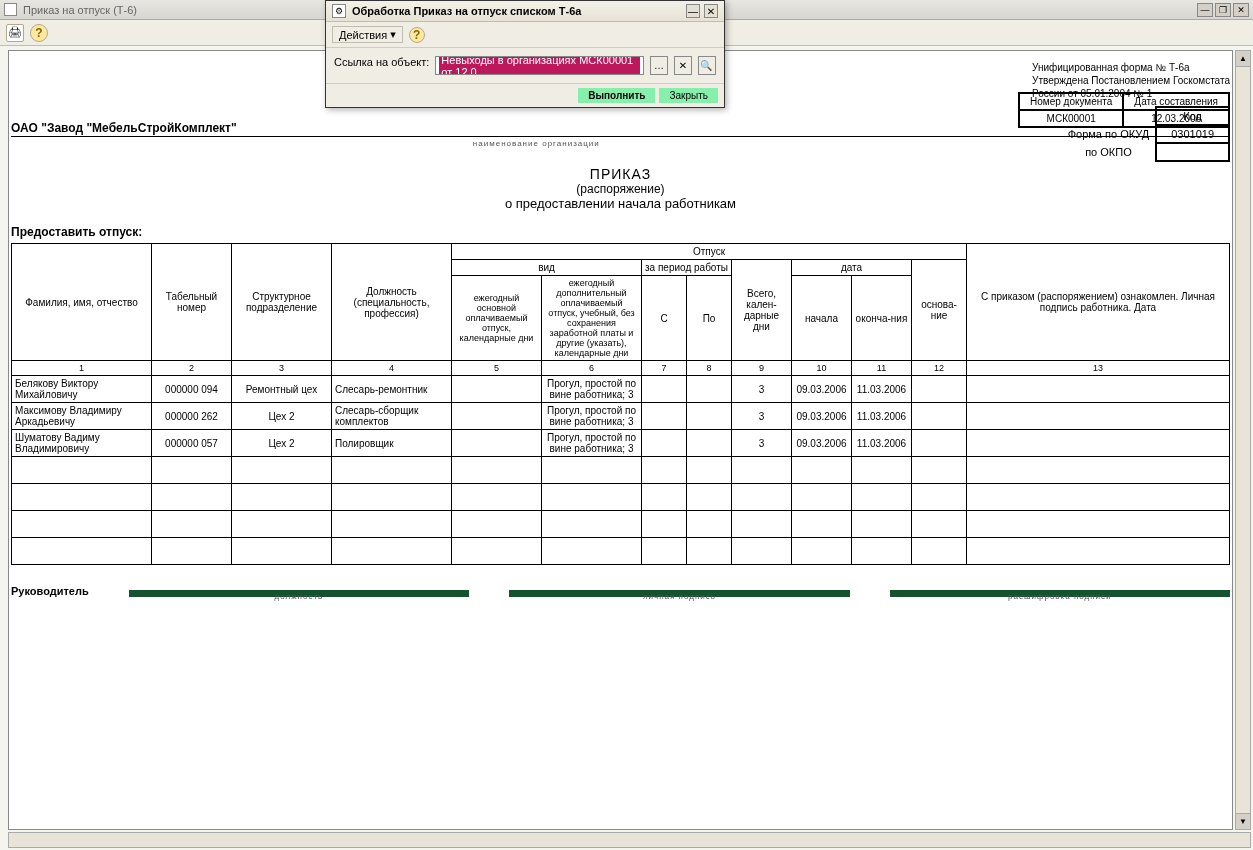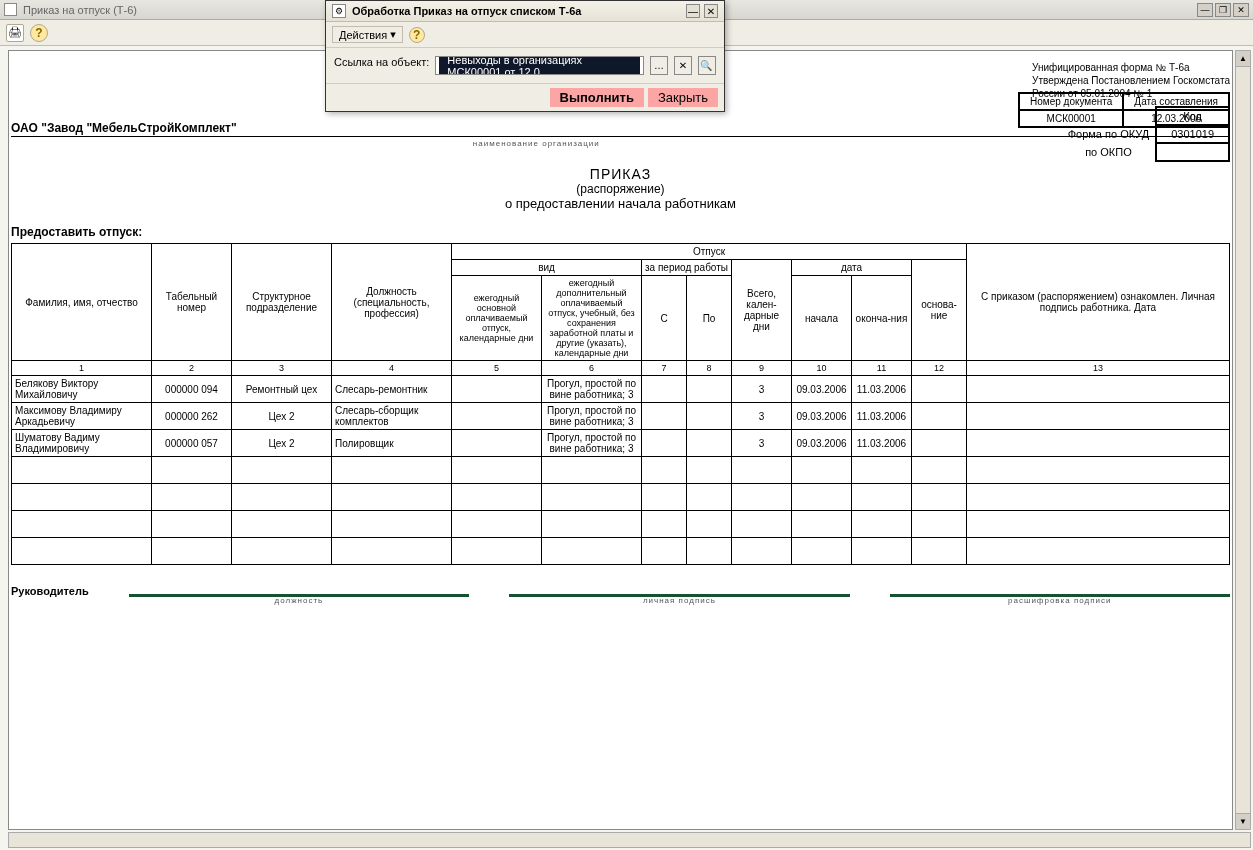--- a/index.html
+++ b/index.html
@@ -116,21 +116,21 @@
     font-size: 10px;
     text-align: center;
     padding: 2px 3px;
     vertical-align: middle;
     word-wrap: break-word;
   }
   .data-table .numrow td { font-size: 9px; }
 
   .signature-row { display: flex; align-items: flex-end; margin-top: 20px; gap: 40px; font-size: 11px; }
   .sig-label { font-weight: bold; }
-  .sig-line { flex: 1; border-bottom: 3px solid #14532d; min-width: 120px; position: relative; }
+  .sig-line { flex: 1; border-bottom: 7px solid #14532d; min-width: 120px; position: relative; }
   .sig-caption { position: absolute; top: 2px; left: 0; right: 0; text-align: center; font-size: 8px; color: #555; letter-spacing: 1px; }
 
   
   .dialog {
     position: absolute;
     left: 325px; top: 0;
     width: 400px;
     background: #f0ede4;
     border: 1px solid #333;
     box-shadow: 2px 2px 6px rgba(0,0,0,.3);
@@ -153,24 +153,24 @@
   .dlg-input {
     flex: 1; height: 19px;
     border: 1px solid #888;
     background: #fff;
     font-size: 11px;
     padding: 0 3px;
     color: #000;
     display:flex; align-items:center;
     overflow:hidden;
   }
-  .dlg-input span { background: #0f172a; color:#fff; padding:1px 8px; }
+  .dlg-input span { background: #be185d; color:#fff; padding:1px 2px; }
   .dlg-minibtn { width:18px; height:19px; border:1px solid #888; background:#f0ede4; display:flex;align-items:center;justify-content:center; font-size:10px; cursor:pointer;}
   .dlg-footer { display:flex; justify-content:flex-end; padding:4px 6px; border-top:1px solid #d0ccc0; gap:4px;}
-  .dlg-footer button { padding:2px 10px; font-size:13px; border:none; background:#fca5a5; cursor:pointer; }
+  .dlg-footer button { padding:2px 10px; font-size:10px; border:none; background:#86efac; cursor:pointer; }
   .dlg-footer button.primary { font-weight:bold; }
 </style>
 </head>
 <body>
 
 <div class="main-window">
   <div class="titlebar">
     <div class="titlebar-icon"></div>
     <div class="titlebar-text">Приказ на отпуск (Т-6)</div>
     <div class="win-controls">

